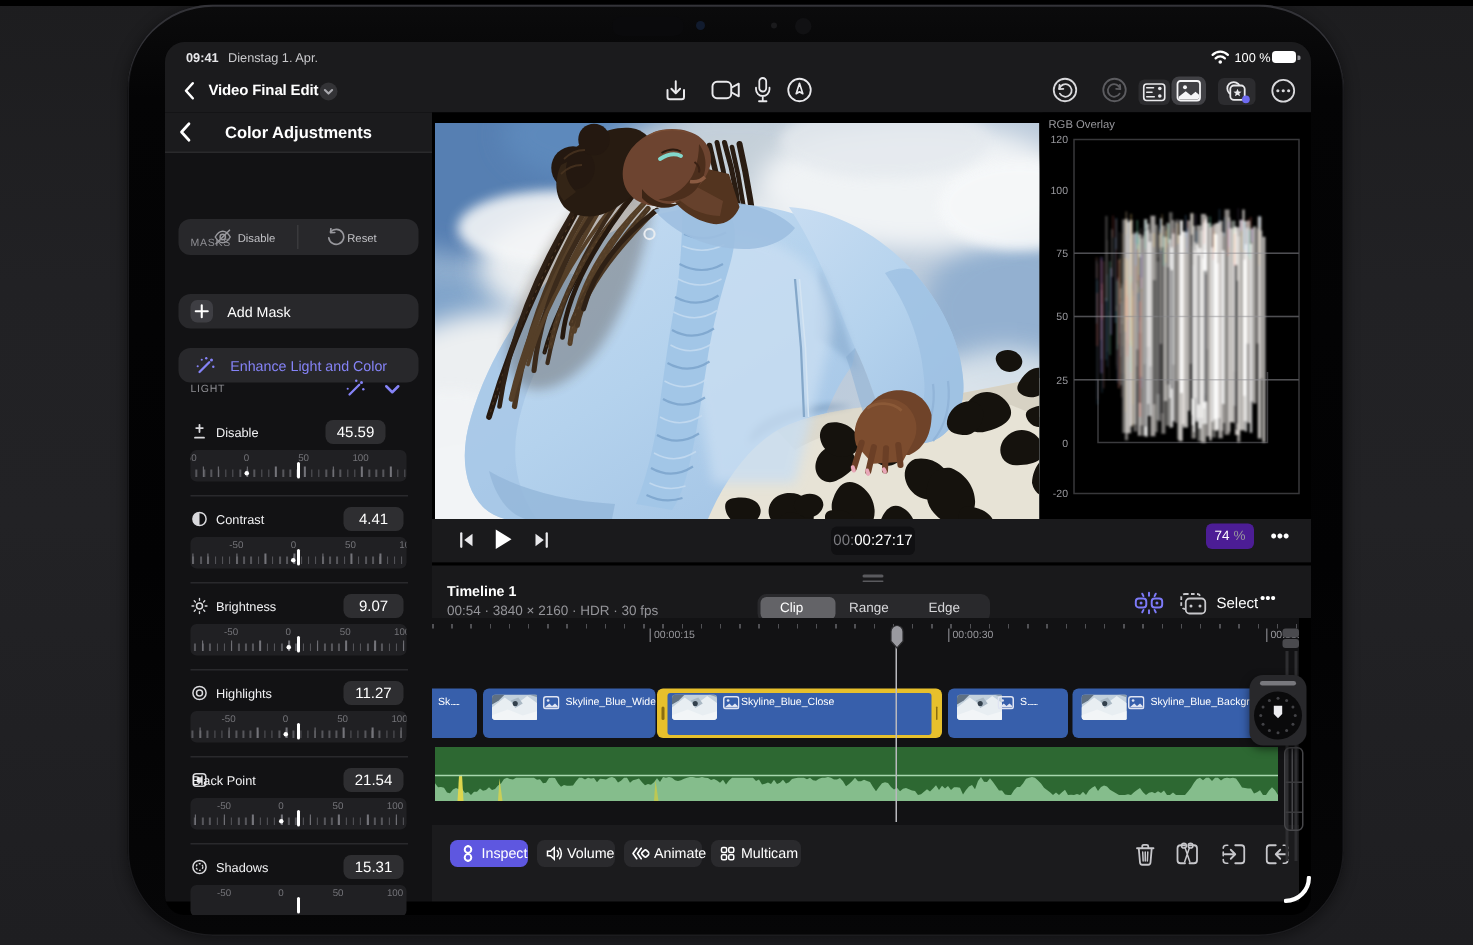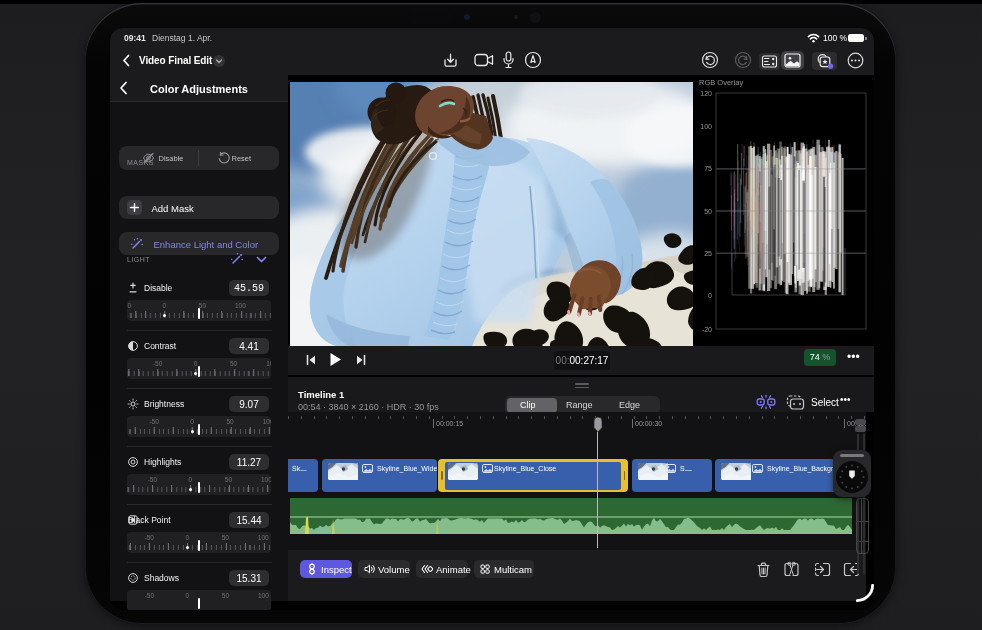--- a/index.html
+++ b/index.html
@@ -34,21 +34,21 @@
   background:repeating-linear-gradient(90deg,#74747a 0px,#74747a 1px,transparent 1px,transparent 19.12px);}
 .phead{position:absolute;bottom:2px;width:1.8px;height:11px;background:#fff;border-radius:1px;}
 .zdot{position:absolute;bottom:4.5px;width:3px;height:3px;border-radius:1.5px;background:#fff;}
 .divline{position:absolute;left:17px;width:145px;height:1px;background:#29292c;}
 
 #viewer{position:absolute;left:178px;top:47px;width:586px;height:271px;background:#000;}
 
 #transport{position:absolute;left:178px;top:318px;width:586px;height:29px;background:#1a1a1c;}
 #tcode{position:absolute;left:266px;top:5px;width:56px;height:19px;background:#101012;border-radius:4px;
   text-align:center;line-height:19px;font-size:10px;color:#fff;}
-#pct{position:absolute;left:516px;top:3px;width:32px;height:17px;background:#14532d;border-radius:4px;
+#pct{position:absolute;left:516px;top:3px;width:32px;height:17px;background:#4c1d95;border-radius:4px;
   text-align:center;line-height:17px;font-size:9px;color:#fff;}
 
 #tlhead{position:absolute;left:178px;top:347px;width:586px;height:37px;background:#19191b;border-top:2px solid #000;}
 #seg{position:absolute;left:217px;top:19px;width:155px;height:19px;background:#29292c;border-radius:6px;}
 #seg .on{position:absolute;left:2px;top:2px;width:50px;height:15px;background:#636367;border-radius:4px;}
 #seg span{position:absolute;top:4px;font-size:9px;color:#fff;}
 
 #timeline{position:absolute;left:178px;top:384px;width:578px;height:138px;background:#121214;}
 #tgutter{position:absolute;left:756px;top:384px;width:8px;height:189px;background:#000;}
 .clip{position:absolute;top:47px;height:33px;background:#375fab;border-radius:4px;overflow:hidden;}
@@ -219,21 +219,21 @@
           <path d="M1.5 1.5 L5.5 5.5 L9.5 1.5" stroke="#8583f7" stroke-width="1.7" fill="none" stroke-linecap="round" stroke-linejoin="round"></path>
         </svg>
 
       <div id="sliders">
           <div class="abs" style="left:17px;top:207px;width:12px;height:12px;">
             <svg width="12" height="12" viewBox="0 0 12 12">
               <path d="M6 1.2 V6 M3.8 3.4 H8.2 M3 9.8 H9" stroke="#d9d9dc" stroke-width="1.2" stroke-linecap="round"></path>
             </svg>
           </div>
           <div class="pname" style="left:34px;top:208px;">Disable</div>
-          <div class="pval" style="left:119px;top:205px;font-family:Liberation Mono, monospace;">45.59</div>
+          <div class="pval" style="left:107px;top:205px;">45.59</div>
           <div class="ruler" style="top:225px;">
             <div class="num" style="left:-10.6px;width:20px;text-align:center;">-50</div>
             <div class="num" style="left:27.4px;width:20px;text-align:center;">0</div>
             <div class="num" style="left:65.4px;width:20px;text-align:center;">50</div>
             <div class="num" style="left:103.4px;width:20px;text-align:center;">100</div>
             <div class="ticks" style="background-position:3.89px 0;"></div>
             <div class="ticks2" style="background-position:18.23px 0;"></div>
             <div class="zdot" style="left:35.9px;"></div>
             <div class="phead" style="left:71px;"></div>
           </div>
@@ -298,21 +298,21 @@
             <div class="phead" style="left:71px;"></div>
           </div>
           <div class="divline" style="top:429px;"></div>
           <div class="abs" style="left:17px;top:439px;width:12px;height:12px;">
             <svg width="12" height="12" viewBox="0 0 12 12">
               <rect x="1.8" y="1.8" width="8.4" height="8.4" rx="2" fill="none" stroke="#d9d9dc" stroke-width="1"></rect>
               <path d="M4.2 4.2 H7.8 V7.8 H4.2 Z" fill="#d9d9dc"></path>
             </svg>
           </div>
           <div class="pname" style="left:18px;top:440px;">Black Point</div>
-          <div class="pval" style="left:119px;top:437px;">15.44</div>
+          <div class="pval" style="left:119px;top:437px;">21.54</div>
           <div class="ruler" style="top:457px;">
             <div class="num" style="left:12.3px;width:20px;text-align:center;">-50</div>
             <div class="num" style="left:50.3px;width:20px;text-align:center;">0</div>
             <div class="num" style="left:88.3px;width:20px;text-align:center;">50</div>
             <div class="num" style="left:126.3px;width:20px;text-align:center;">100</div>
             <div class="ticks" style="background-position:2.91px 0;"></div>
             <div class="ticks2" style="background-position:2.91px 0;"></div>
             <div class="zdot" style="left:58.8px;"></div>
             <div class="phead" style="left:71px;"></div>
           </div>

